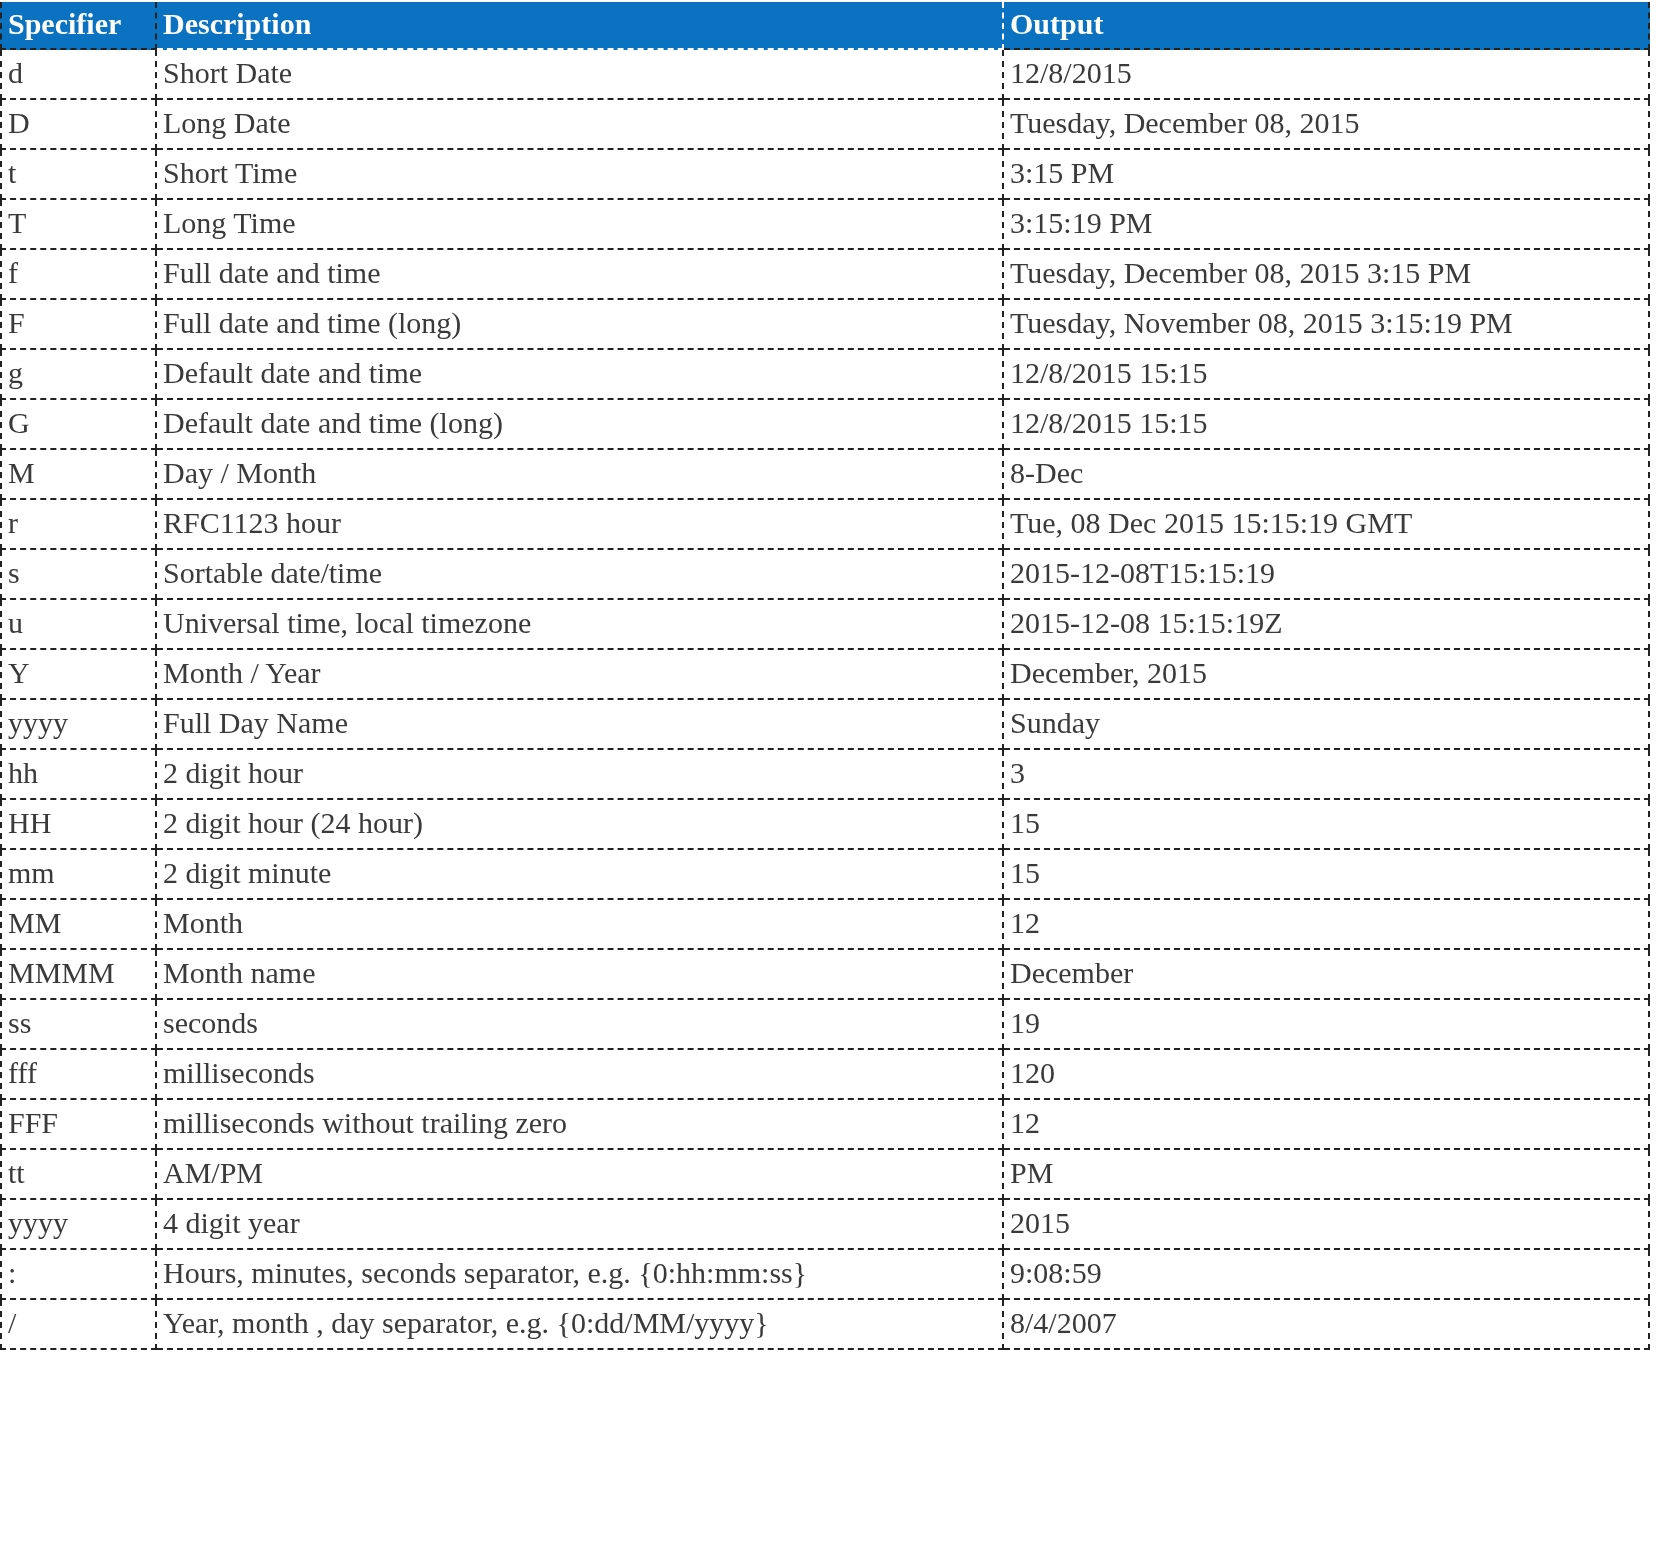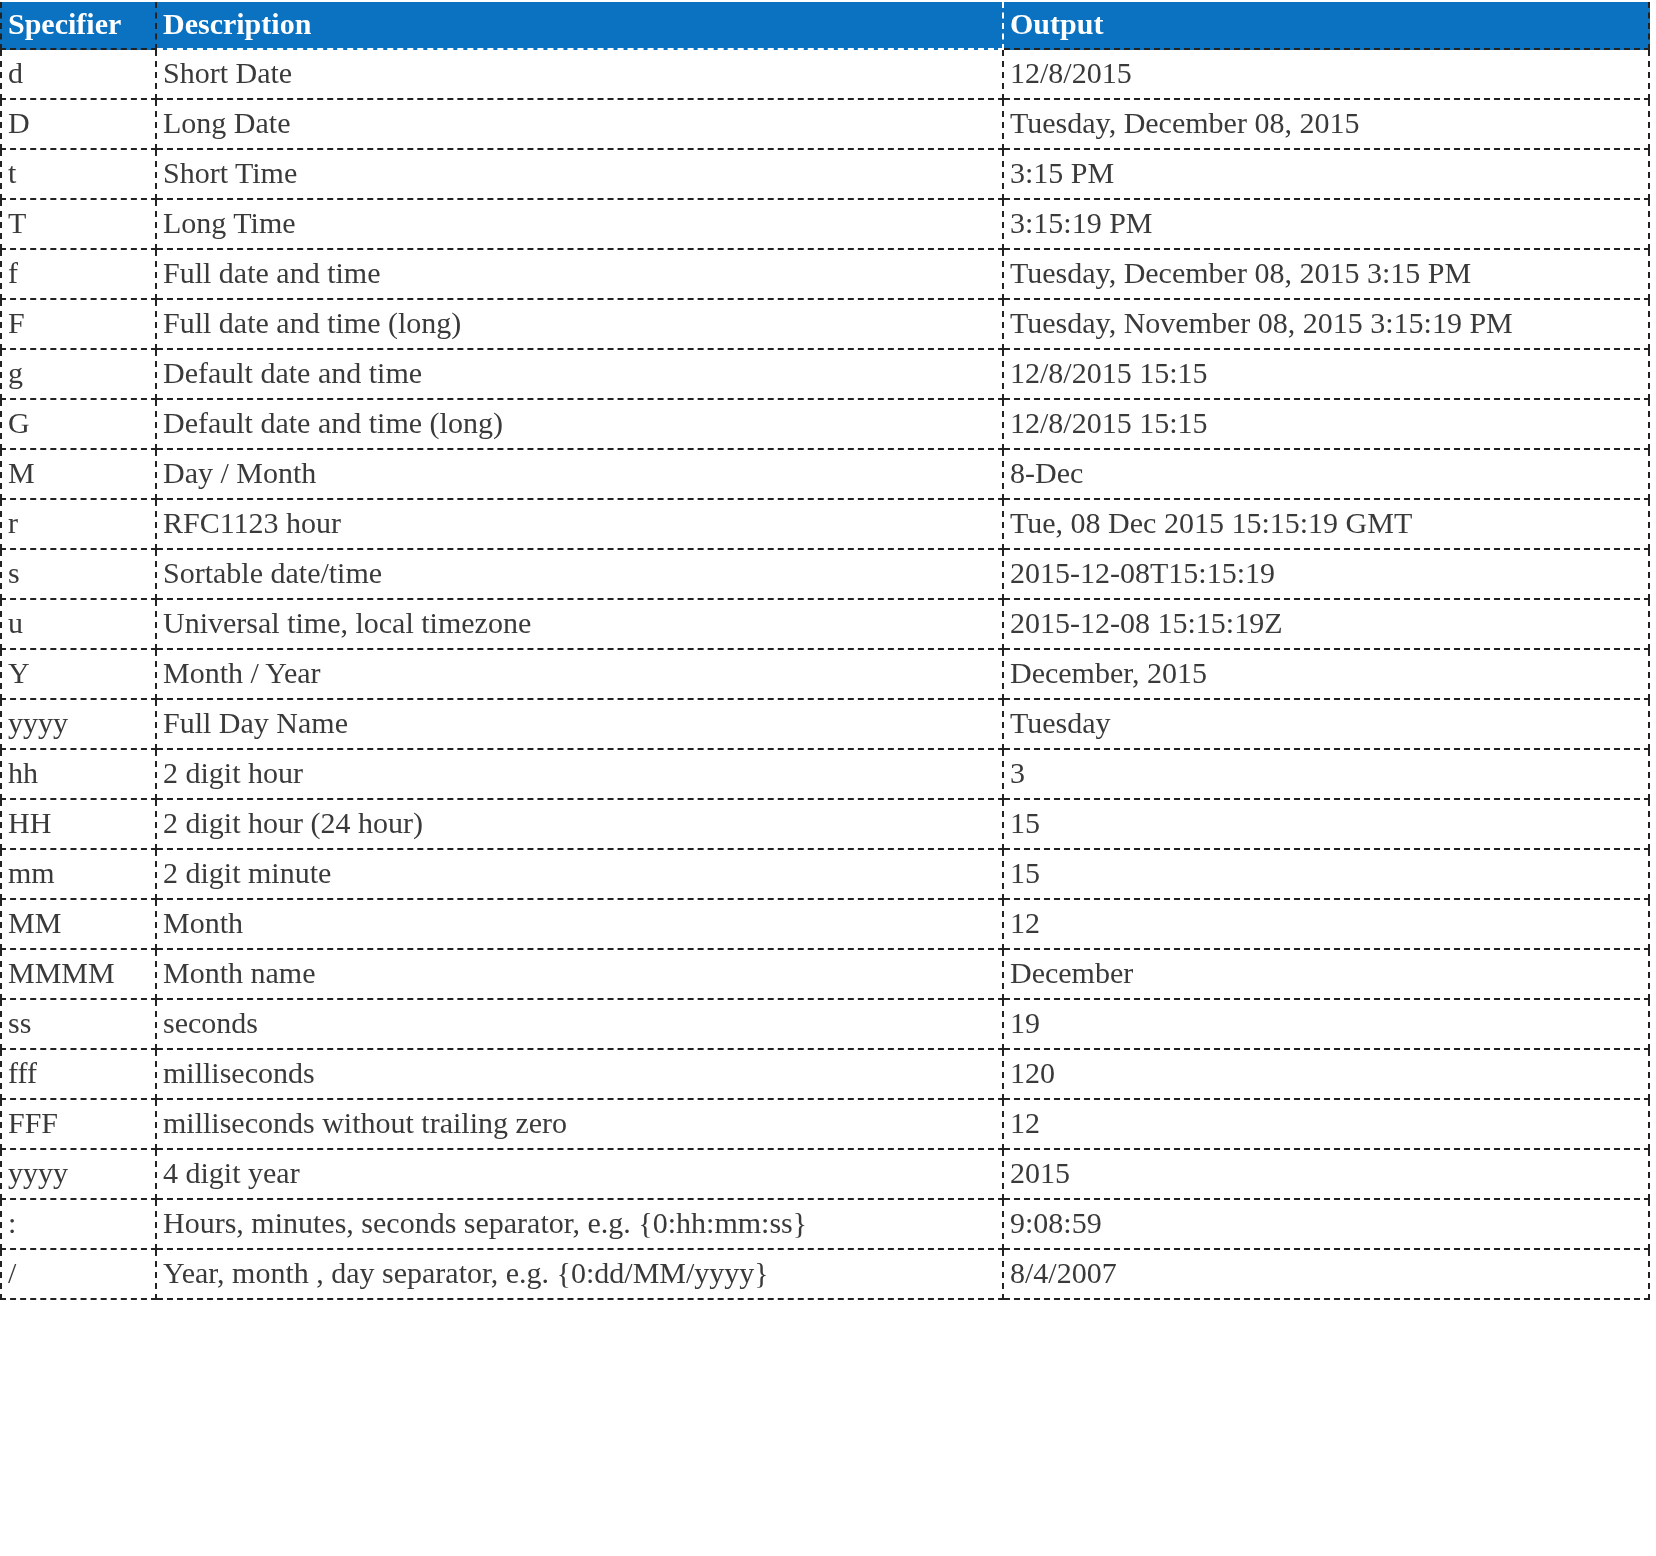--- a/index.html
+++ b/index.html
@@ -139,21 +139,21 @@
           <td>2015-12-08 15:15:19Z</td>
         </tr>
         <tr>
           <td>Y</td>
           <td>Month / Year</td>
           <td>December, 2015</td>
         </tr>
         <tr>
           <td>yyyy</td>
           <td>Full Day Name</td>
-          <td>Tuesday</td>
+          <td>Sunday</td>
         </tr>
         <tr>
           <td>hh</td>
           <td>2 digit hour</td>
           <td>3</td>
         </tr>
         <tr>
           <td>HH</td>
           <td>2 digit hour (24 hour)</td>
           <td>15</td>
@@ -182,20 +182,25 @@
           <td>fff</td>
           <td>milliseconds</td>
           <td>120</td>
         </tr>
         <tr>
           <td>FFF</td>
           <td>milliseconds without trailing zero</td>
           <td>12</td>
         </tr>
         <tr>
+          <td>tt</td>
+          <td>AM/PM</td>
+          <td>PM</td>
+        </tr>
+        <tr>
           <td>yyyy</td>
           <td>4 digit year</td>
           <td>2015</td>
         </tr>
         <tr>
           <td>:</td>
           <td>Hours, minutes, seconds separator, e.g. {0:hh:mm:ss}</td>
           <td>9:08:59</td>
         </tr>
         <tr>

